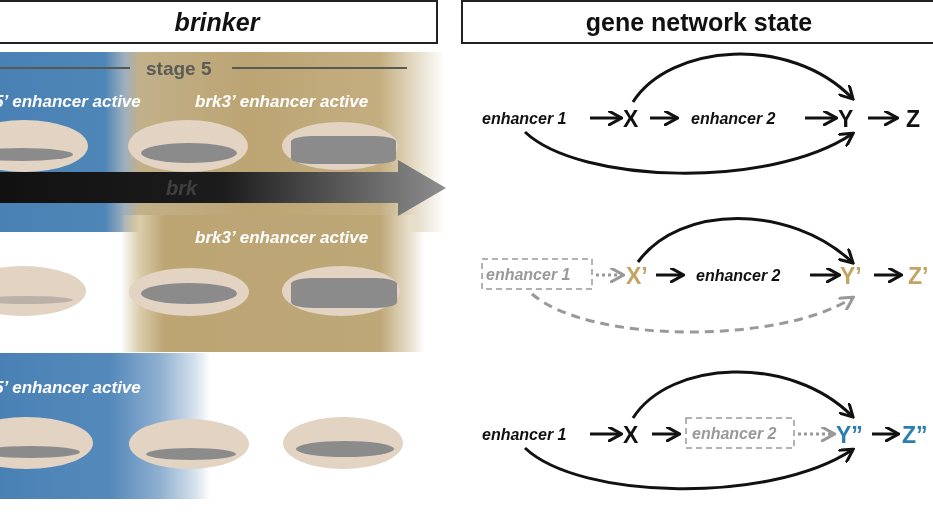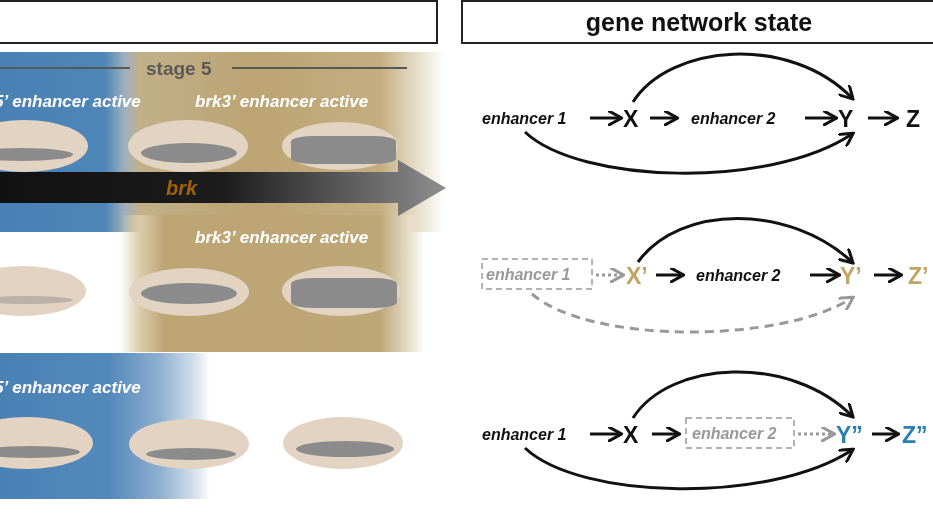--- a/index.html
+++ b/index.html
@@ -14,27 +14,28 @@
   #band-mid{left:0;top:215px;width:460px;height:137px;
     background:linear-gradient(to right,rgba(255,255,255,0) 120px,#d9ccaa 140px,#bca473 165px,#bea777 380px,#e8e0cd 410px,rgba(255,255,255,0) 425px);}
   #band-bot{left:0;top:353px;width:220px;height:146px;
     background:linear-gradient(to right,#4a81b4 0px,#5489bb 110px,#8fb0d0 160px,#d5e1ec 195px,rgba(255,255,255,0) 210px);}
   .lbl{position:absolute;color:#fff;font-weight:bold;font-style:italic;font-size:17px;white-space:nowrap;}
   .stage{position:absolute;top:58px;color:#5a5a56;font-weight:bold;font-size:19px;}
   .line{position:absolute;height:2px;background:#555a55;}
   .arrowbar{position:absolute;}
   .emb{position:absolute;border-radius:50%;background:#e2d3c2;}
   .str{position:absolute;border-radius:50%;background:#8b8b8c;}
-  .brk{position:absolute;left:166px;top:177px;color:#a16207;font-weight:bold;font-style:italic;font-size:20px;}
+  .brk{position:absolute;left:166px;top:177px;color:#404040;font-weight:bold;font-style:italic;font-size:20px;}
   svg text{font-family:"Liberation Sans",sans-serif;}
 </style>
 </head>
 <body>
 
 <div id="hdr-left" class="hdr">
+  <i>brinker</i>
 </div>
 
 <div id="band-top" class="band"></div>
 <div id="band-mid" class="band"></div>
 <div id="band-bot" class="band"></div>
 
 <div class="line" style="left:0;top:67px;width:130px;"></div>
 <div class="stage" style="left:146px;">stage 5</div>
 <div class="line" style="left:232px;top:67px;width:175px;"></div>
 

